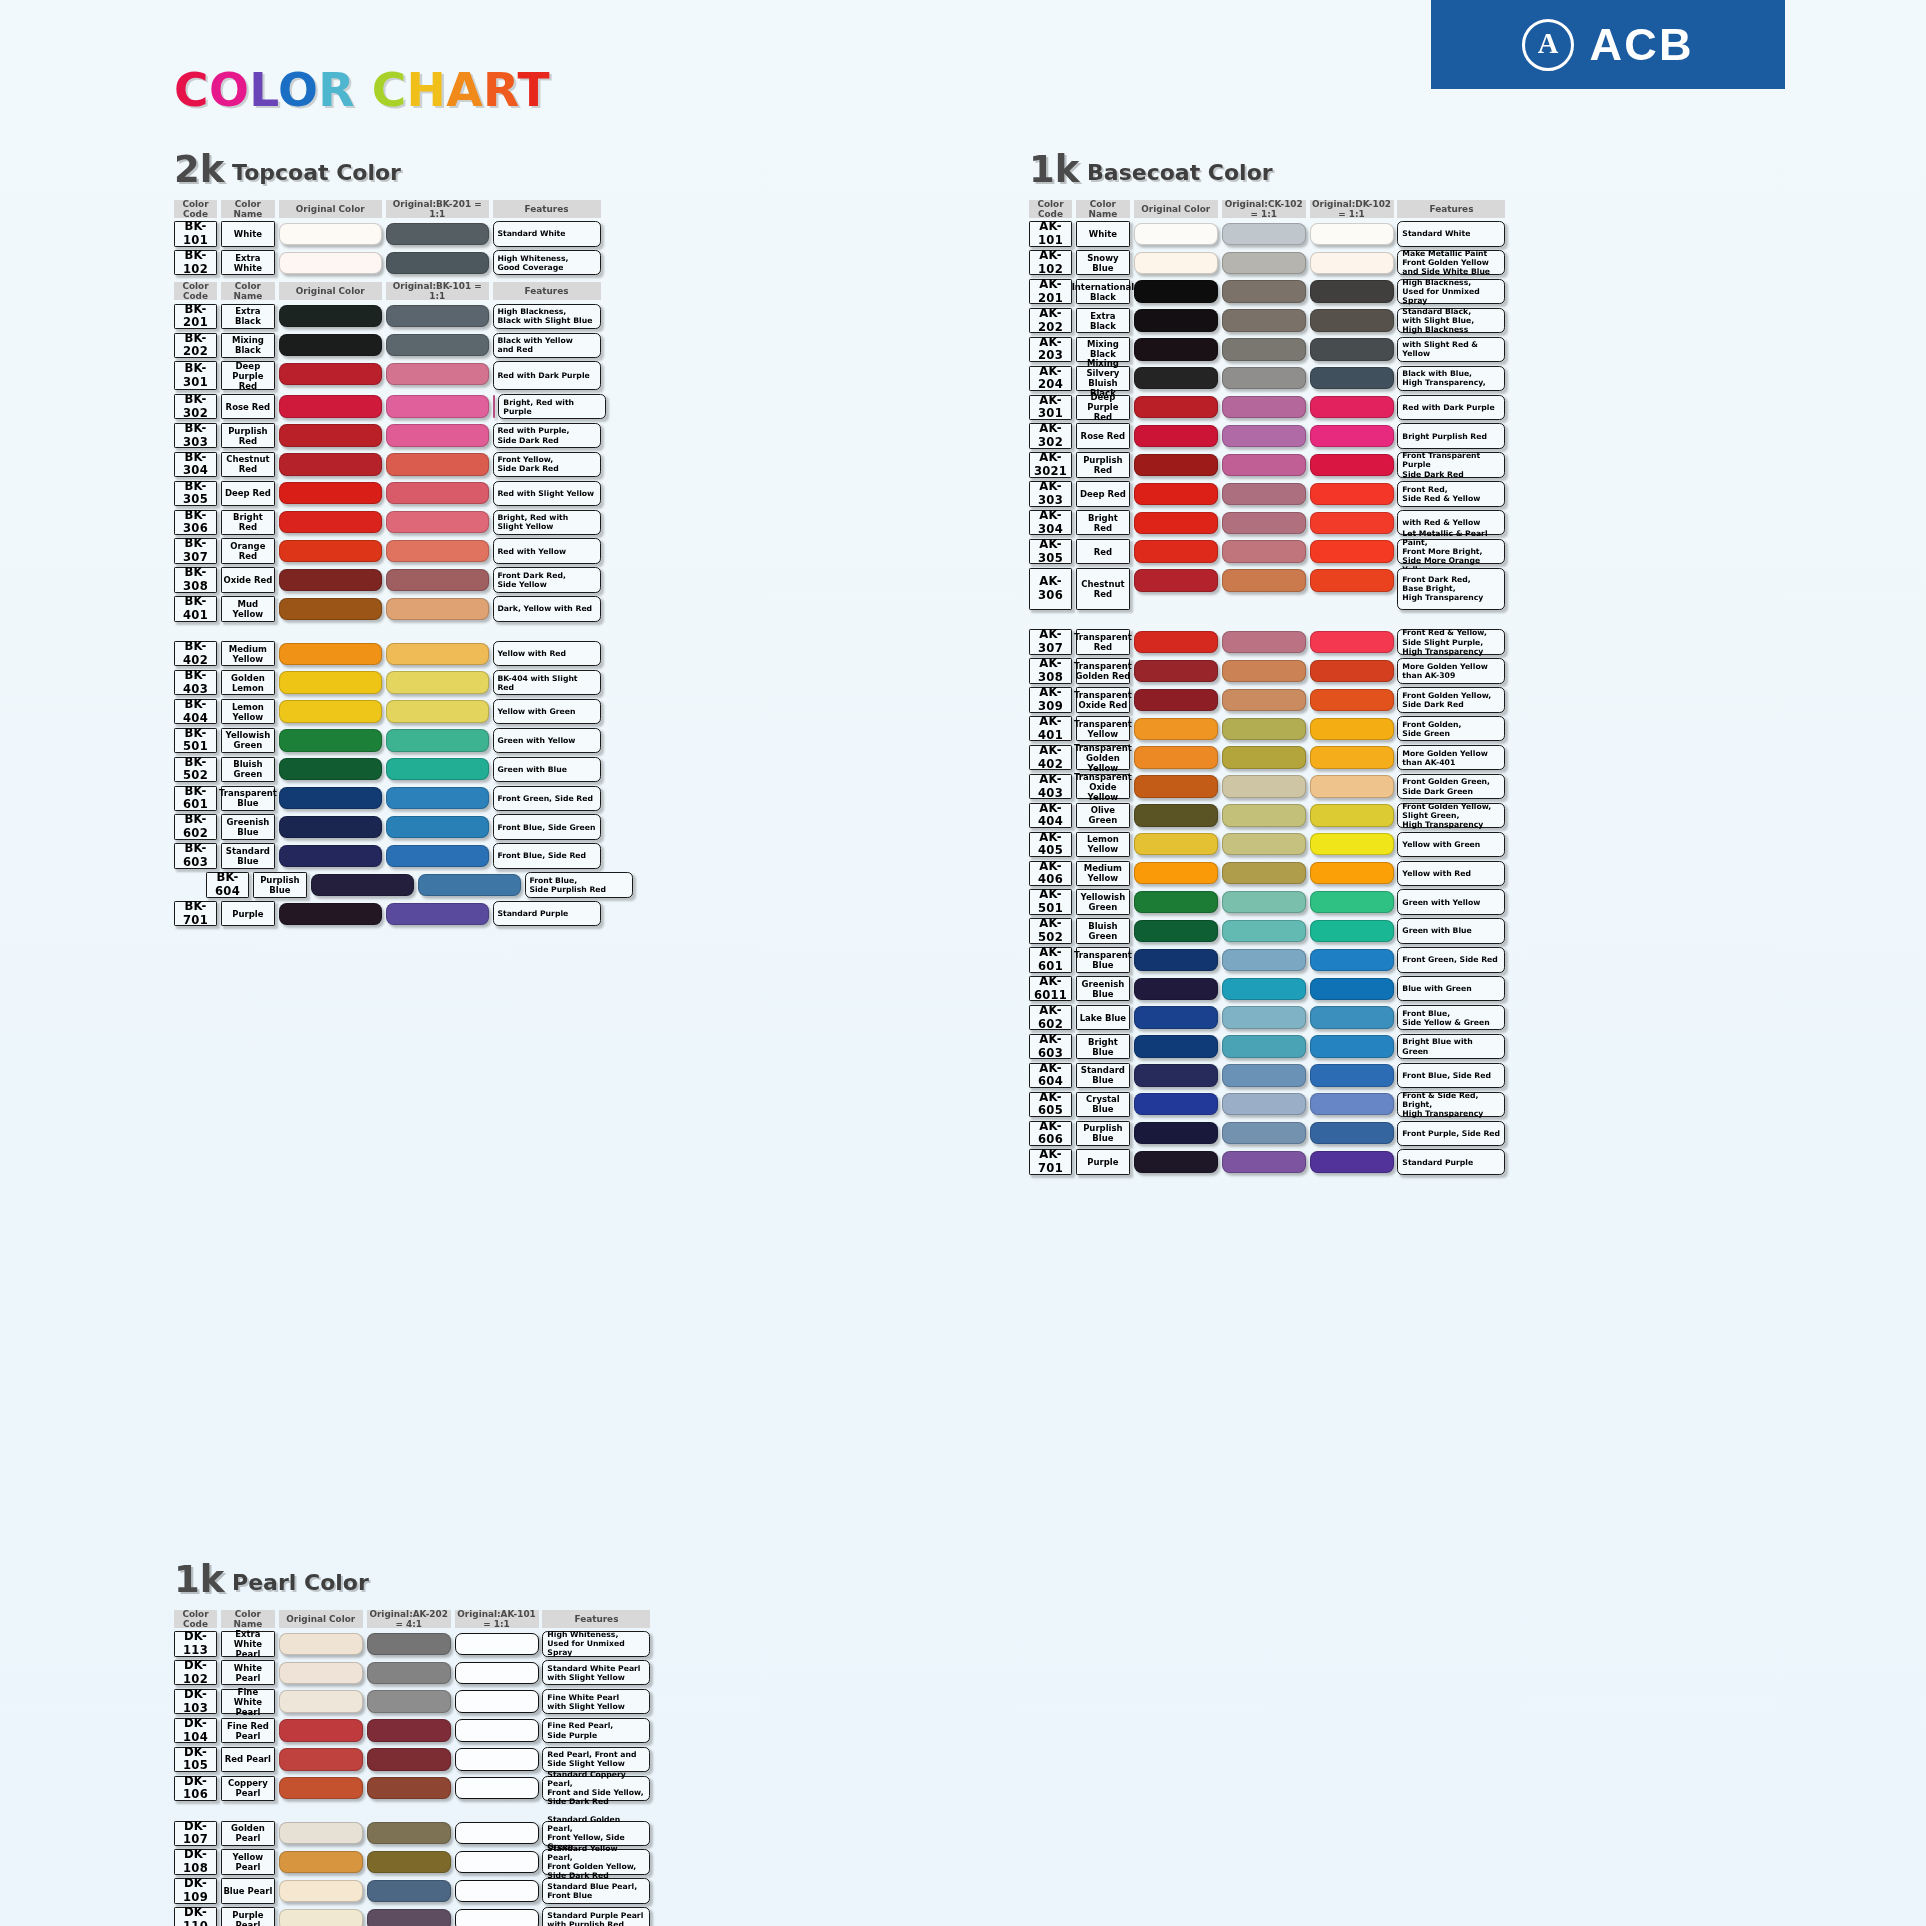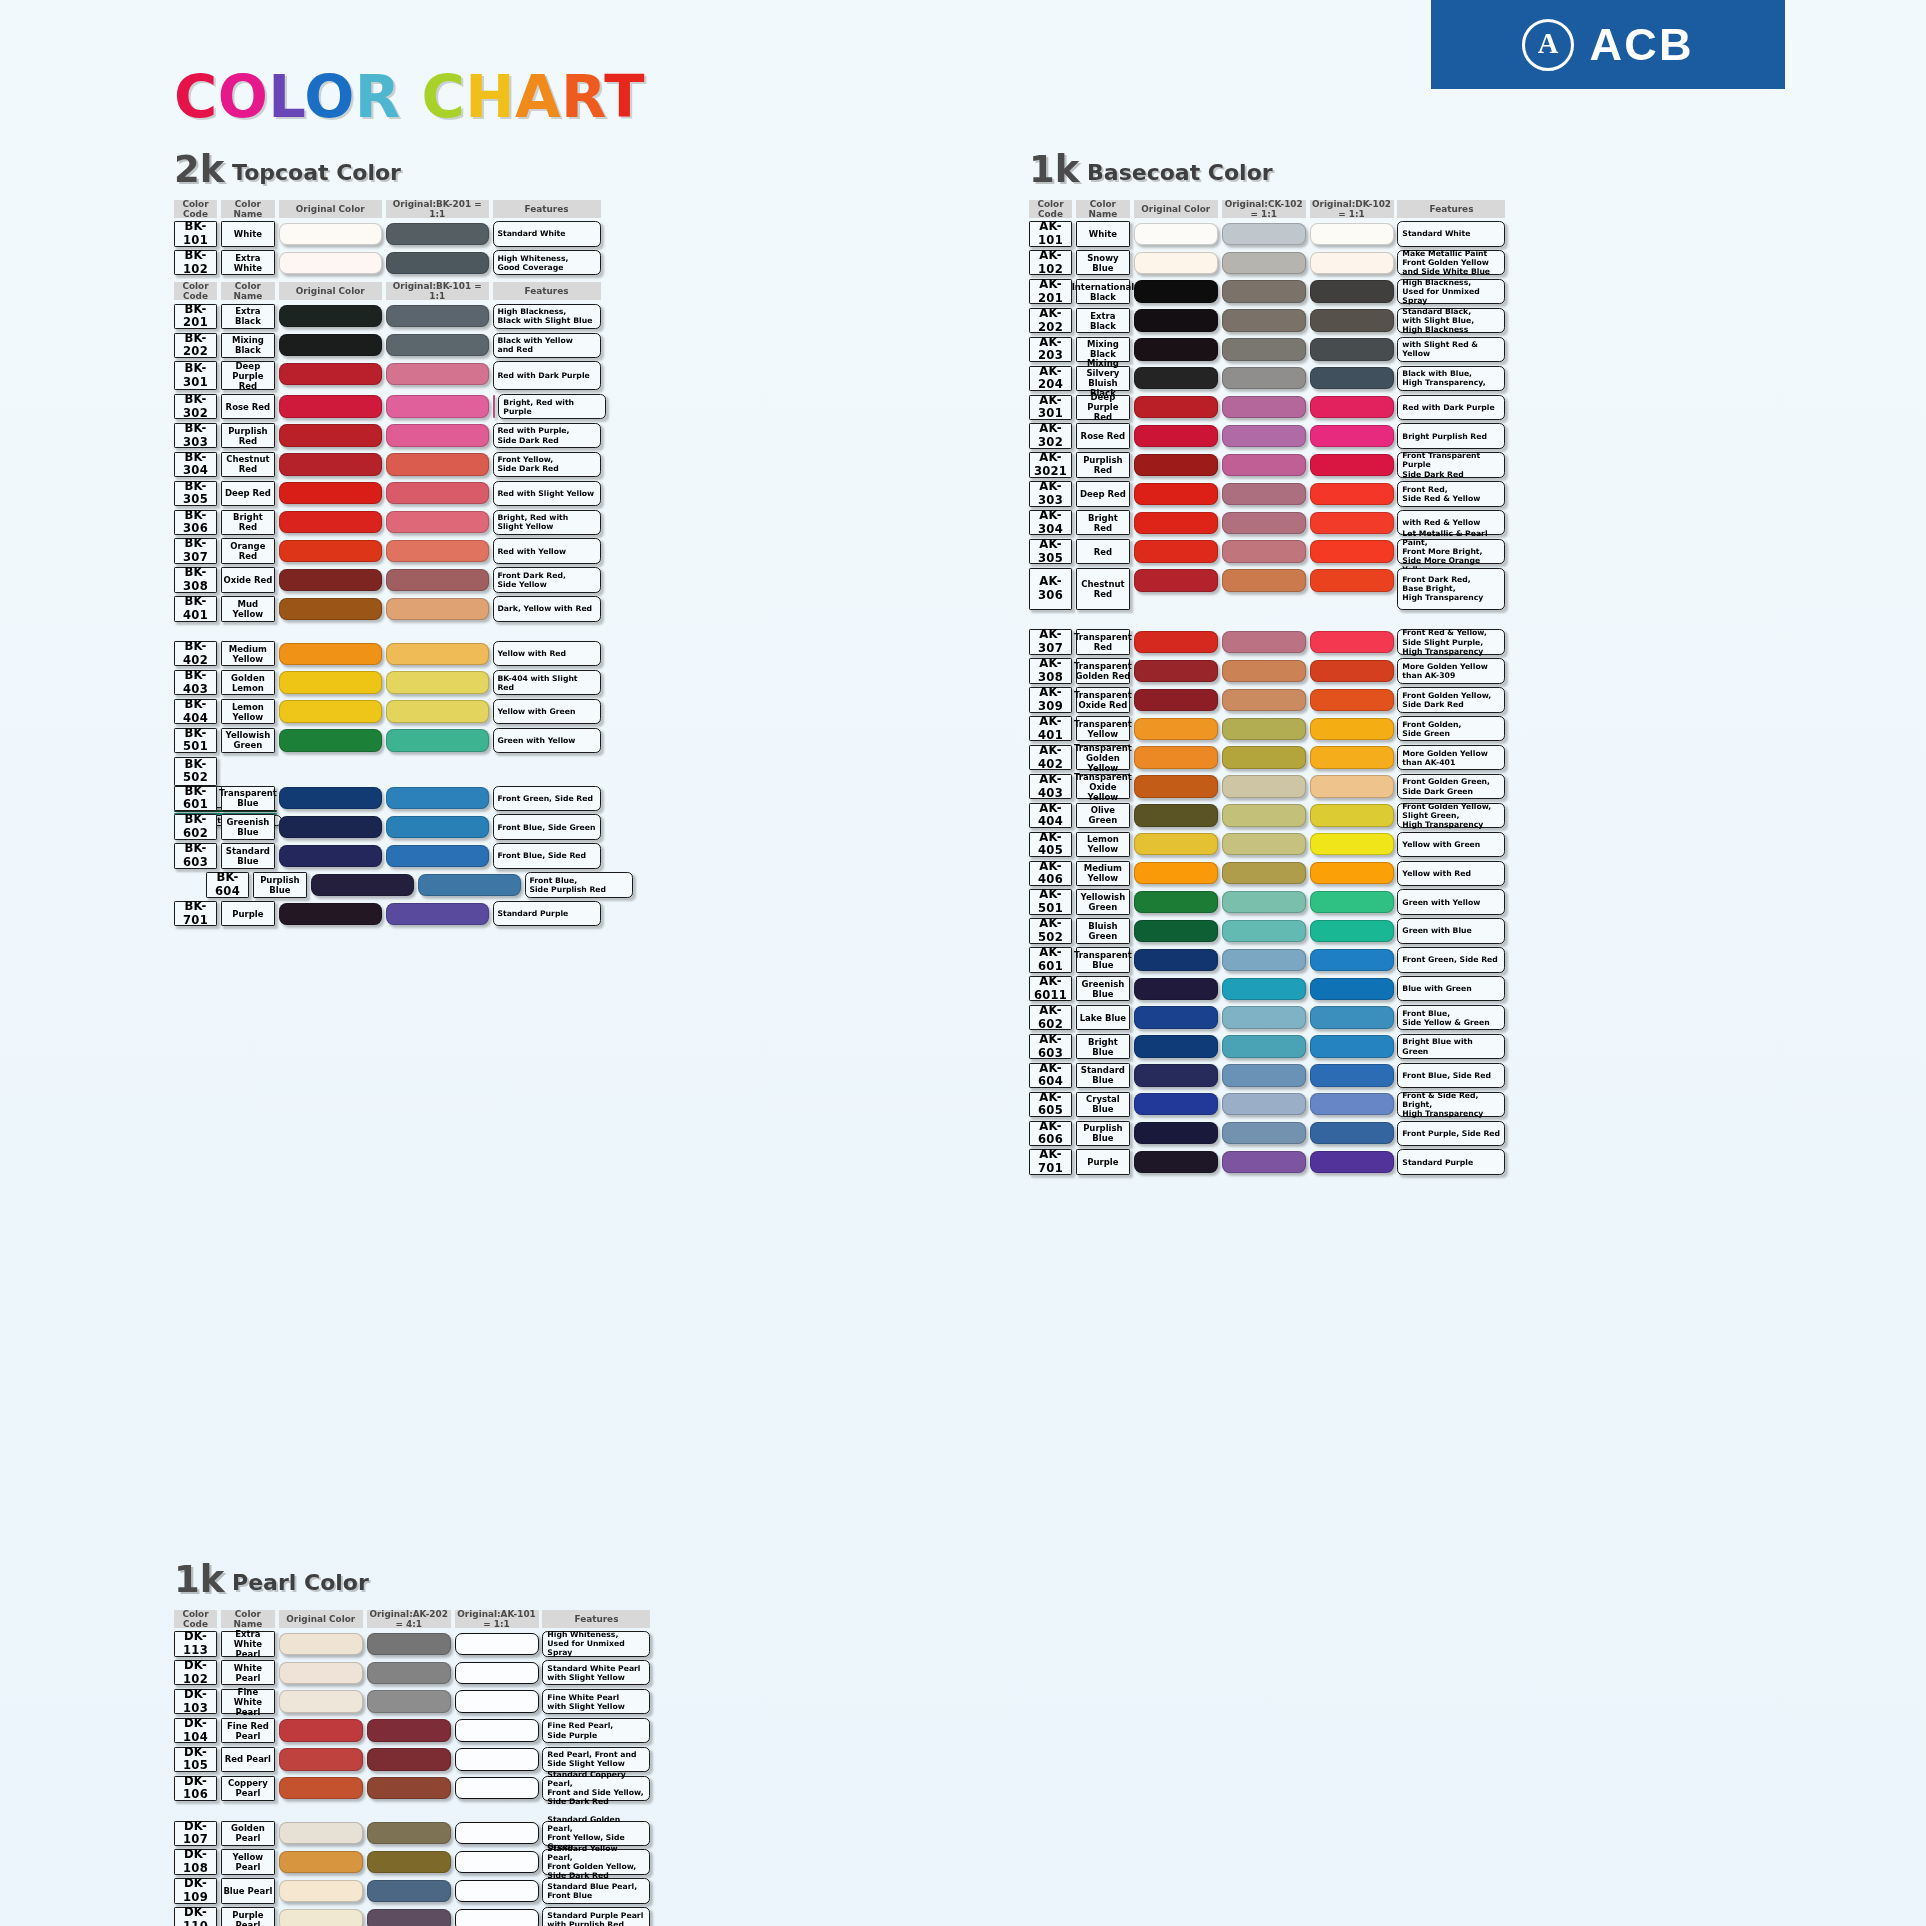--- a/index.html
+++ b/index.html
@@ -28,21 +28,21 @@
     line-height:1;
   }
   .brandbar .acb-text{color:#fff;font-size:45px;font-weight:bold;letter-spacing:2.3px;}
 
   
   .headline{position:absolute;left:174px;top:58px;}
   .headline .l1{
     font-size:47px;font-weight:bold;color:#231f20;letter-spacing:-0.4px;
     text-shadow:2.7px 2.7px 0 rgba(0,0,0,.17);font-family:"DejaVu Sans",sans-serif;
   }
-  .headline .l2{margin-top:3.9px;font-size:59px;font-weight:bold;letter-spacing:0.4px;
+  .headline .l2{margin-top:3.9px;font-size:47px;font-weight:bold;letter-spacing:0.4px;
     font-family:"DejaVu Sans",sans-serif;}
   .headline .l2 span{text-shadow:2.3px 2.3px 0 rgba(0,0,0,.16);}
 
   
   .sec-title{position:absolute;display:flex;align-items:flex-end;gap:7.7px;}
   .sec-title .k{font-size:37px;font-weight:bold;color:#4b4b4b;line-height:.86;
     text-shadow:2.3px 2.3px 0 rgba(0,0,0,.22);font-family:"DejaVu Sans",sans-serif;}
   .sec-title .nm{font-size:22px;font-weight:bold;color:#3f3f3f;line-height:1;
     text-shadow:1.9px 1.9px 0 rgba(0,0,0,.20);font-family:"DejaVu Sans",sans-serif;
     padding-bottom:1.5px;}
@@ -246,21 +246,21 @@
           <div class="cell sw" style="width: 103px; height: 22.3px; margin-top: 1.5px; background: rgb(227, 212, 93);"></div>
           <div class="cell feat" style="width: 108px;">Yellow with Green</div>
         </div>
         <div class="row" style="height: 25.4px;">
           <div class="cell code" style="width: 43px;">BK-501</div>
           <div class="cell name" style="width: 54px;">Yellowish Green</div>
           <div class="cell sw" style="width: 103px; height: 22.3px; margin-top: 1.5px; background: rgb(29, 128, 56);"></div>
           <div class="cell sw" style="width: 103px; height: 22.3px; margin-top: 1.5px; background: rgb(62, 179, 146);"></div>
           <div class="cell feat" style="width: 108px;">Green with Yellow</div>
         </div>
-        <div class="row" style="height: 25.4px; flex-direction: column;">
+        <div class="row" style="height: 25.4px;">
           <div class="cell code" style="width: 43px;">BK-502</div>
           <div class="cell name" style="width: 54px;">Bluish Green</div>
           <div class="cell sw" style="width: 103px; height: 22.3px; margin-top: 1.5px; background: rgb(17, 92, 49);"></div>
           <div class="cell sw" style="width: 103px; height: 22.3px; margin-top: 1.5px; background: rgb(34, 173, 149);"></div>
           <div class="cell feat" style="width: 108px;">Green with Blue</div>
         </div>
         <div class="row" style="height: 25.4px;">
           <div class="cell code" style="width: 43px;">BK-601</div>
           <div class="cell name" style="width: 54px;">Transparent Blue</div>
           <div class="cell sw" style="width: 103px; height: 22.3px; margin-top: 1.5px; background: rgb(18, 58, 115);"></div>

